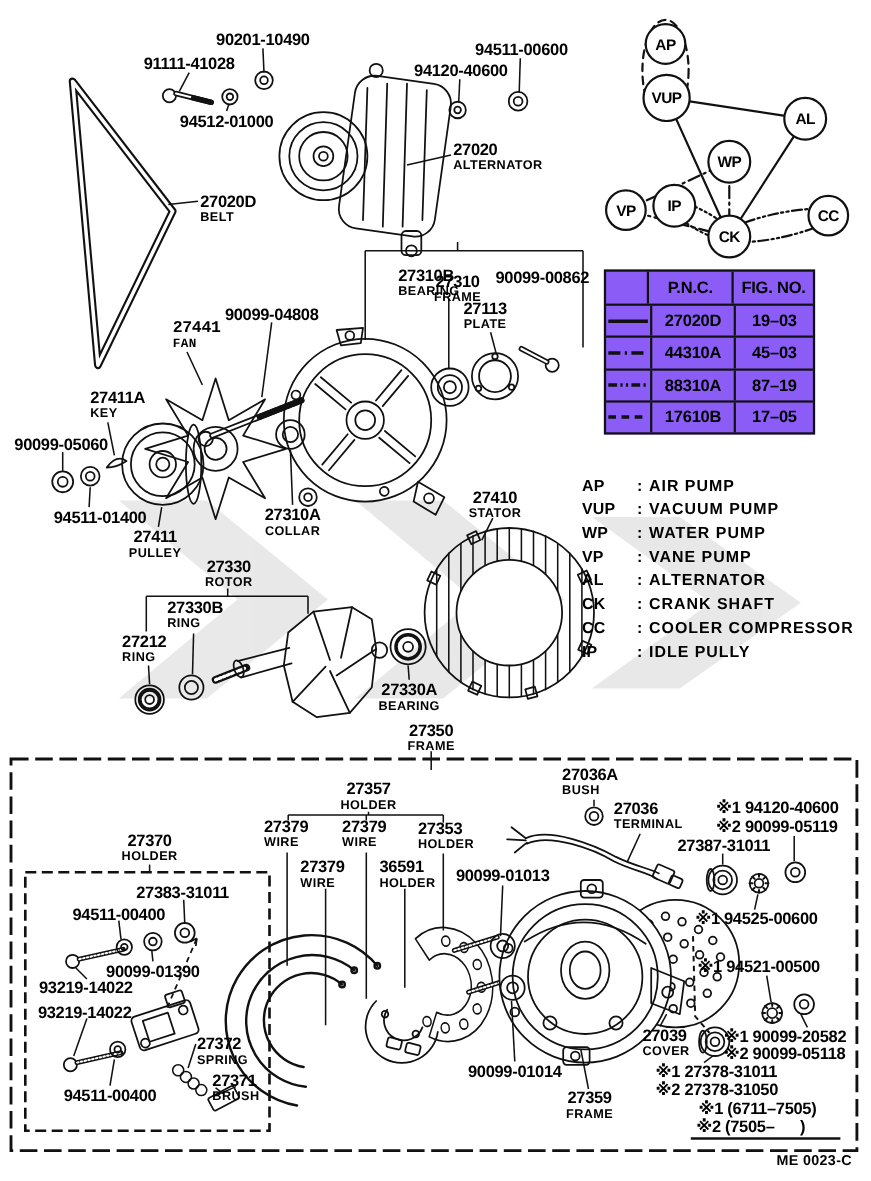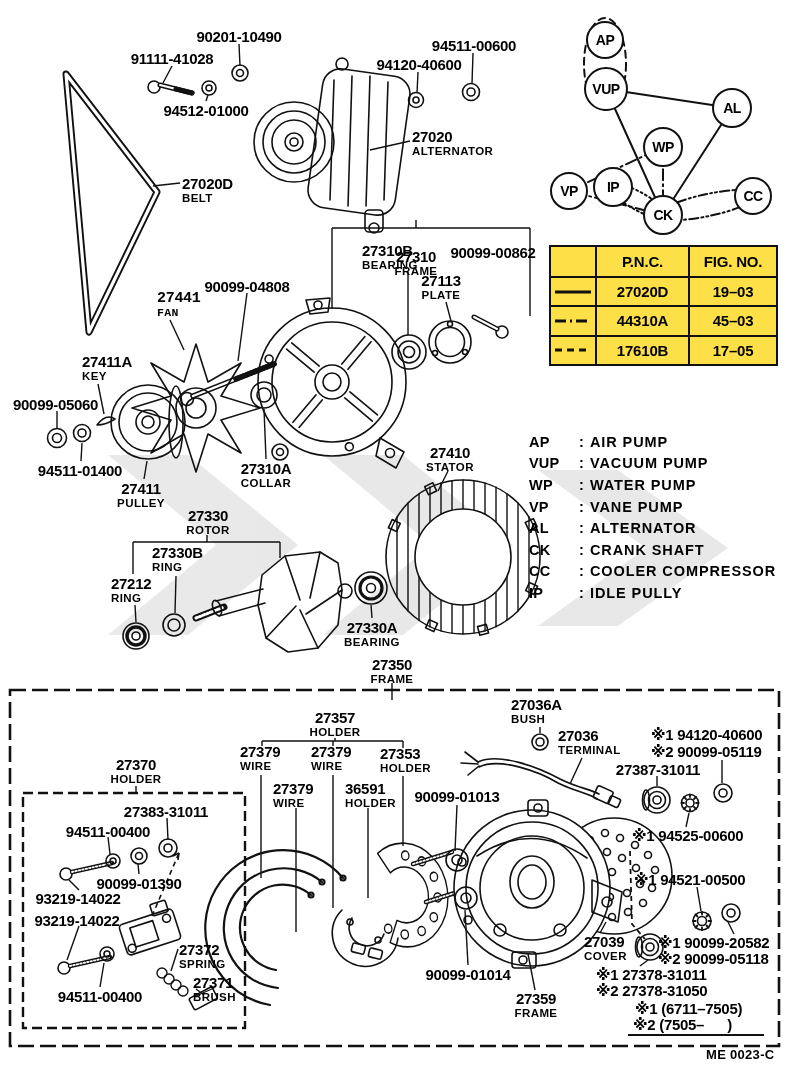--- a/index.html
+++ b/index.html
@@ -6,21 +6,21 @@
   #page{position:relative;width:792px;height:1074px;background:#fff;overflow:hidden;
         font-family:"Liberation Sans","DejaVu Sans",sans-serif;color:#000}
   #art{position:absolute;left:0;top:0;z-index:1}
   .plabel{position:absolute;z-index:3;font-weight:bold;font-size:15px;line-height:1.05;
           letter-spacing:-0.3px;white-space:pre;text-align:center;transform:translateX(-50%);color:#000}
   .plabel.left{transform:none;text-align:left}
   .plabel .cap{font-size:11.5px;letter-spacing:0.4px;font-weight:bold}
   .bnode{position:absolute;z-index:3;box-sizing:border-box;border:2.2px solid #111;border-radius:50%;
          background:#fff;display:flex;align-items:center;justify-content:center;
          font-weight:bold;font-size:14px;letter-spacing:-0.5px}
-  .ptable{position:absolute;left:549px;top:245px;width:229px;z-index:3;border:2.5px solid #111;background:#fde047;box-sizing:border-box}
+  .ptable{position:absolute;left:549px;top:245px;width:192px;z-index:3;border:2.5px solid #111;background:#8b5cf6;box-sizing:border-box}
   .trow{display:flex;height:29.2px;box-sizing:border-box;border-top:2px solid #111;align-items:center}
   .trow:first-child{border-top:none}
   .tc{box-sizing:border-box;height:100%;display:flex;align-items:center;justify-content:center;
       font-weight:bold;font-size:15px;letter-spacing:-0.2px}
   .tc1{width:44px}
   .tc2{width:93px;border-left:2px solid #111}
   .tc3{width:88px;border-left:2px solid #111}
   .legend{position:absolute;left:529px;top:431px;z-index:3}
   .lrow{display:flex;height:21.6px;align-items:center;font-weight:bold;font-size:14.5px}
   .labbr{width:44px;letter-spacing:0.2px}
@@ -484,20 +484,29 @@
           <svg width="40" height="10">
             <line x1="2" y1="5" x2="38" y2="5" stroke="#111" stroke-width="3.2" stroke-dasharray="11 4 2 4"></line>
           </svg>
         </div>
         <div class="tc tc2">44310A</div>
         <div class="tc tc3">45–03</div>
       </div>
       <div class="trow">
         <div class="tc tc1">
           <svg width="40" height="10">
+            <line x1="2" y1="5" x2="38" y2="5" stroke="#111" stroke-width="3.2" stroke-dasharray="8 3 2 3 2 3"></line>
+          </svg>
+        </div>
+        <div class="tc tc2">88310A</div>
+        <div class="tc tc3">87–19</div>
+      </div>
+      <div class="trow">
+        <div class="tc tc1">
+          <svg width="40" height="10">
             <line x1="2" y1="5" x2="38" y2="5" stroke="#111" stroke-width="3.2" stroke-dasharray="7 5"></line>
           </svg>
         </div>
         <div class="tc tc2">17610B</div>
         <div class="tc tc3">17–05</div>
       </div>
     </div>
 
   <div class="legend" id="plegend">
       <div class="lrow">
@@ -551,21 +560,21 @@
       <div class="plabel left" style="left: 412px; top: 129px;"><div class="pn">27020</div><div class="cap">ALTERNATOR</div></div>
       <div class="plabel left" style="left: 182px; top: 176px;"><div class="pn">27020D</div><div class="cap">BELT</div></div>
       <div class="plabel" style="left: 416px; top: 205px; margin-top: 44px;"><div class="pn">27310</div><div class="cap">FRAME</div></div>
       <div class="plabel left" style="left: 362px; top: 243px;"><div class="pn">27310B</div><div class="cap">BEARING</div></div>
       <div class="plabel" style="left: 493px; top: 245px;"><div class="pn">90099-00862</div></div>
       <div class="plabel" style="left: 441px; top: 273px;"><div class="pn">27113</div><div class="cap">PLATE</div></div>
       <div class="plabel" style="left: 247px; top: 279px;"><div class="pn">90099-04808</div></div>
       <div class="plabel left" style="left: 157px; top: 291px; font-family: Liberation Mono, monospace;"><div class="pn">27441</div><div class="cap">FAN</div></div>
       <div class="plabel left" style="left: 82px; top: 354px;"><div class="pn">27411A</div><div class="cap">KEY</div></div>
       <div class="plabel left" style="left: 13px; top: 397px;"><div class="pn">90099-05060</div></div>
-      <div class="plabel" style="left: 80px; top: 463px;"><div class="pn">94511-01400</div></div>
+      <div class="plabel" style="left: 91px; top: 463px;"><div class="pn">94511-01400</div></div>
       <div class="plabel" style="left: 141px; top: 481px;"><div class="pn">27411</div><div class="cap">PULLEY</div></div>
       <div class="plabel" style="left: 266px; top: 461px;"><div class="pn">27310A</div><div class="cap">COLLAR</div></div>
       <div class="plabel" style="left: 208px; top: 508px;"><div class="pn">27330</div><div class="cap">ROTOR</div></div>
       <div class="plabel left" style="left: 152px; top: 545px;"><div class="pn">27330B</div><div class="cap">RING</div></div>
       <div class="plabel left" style="left: 111px; top: 576px;"><div class="pn">27212</div><div class="cap">RING</div></div>
       <div class="plabel" style="left: 450px; top: 445px;"><div class="pn">27410</div><div class="cap">STATOR</div></div>
       <div class="plabel" style="left: 372px; top: 620px;"><div class="pn">27330A</div><div class="cap">BEARING</div></div>
       <div class="plabel" style="left: 392px; top: 657px;"><div class="pn">27350</div><div class="cap">FRAME</div></div>
       <div class="plabel left" style="left: 511px; top: 697px;"><div class="pn">27036A</div><div class="cap">BUSH</div></div>
       <div class="plabel" style="left: 335px; top: 710px;"><div class="pn">27357</div><div class="cap">HOLDER</div></div>

